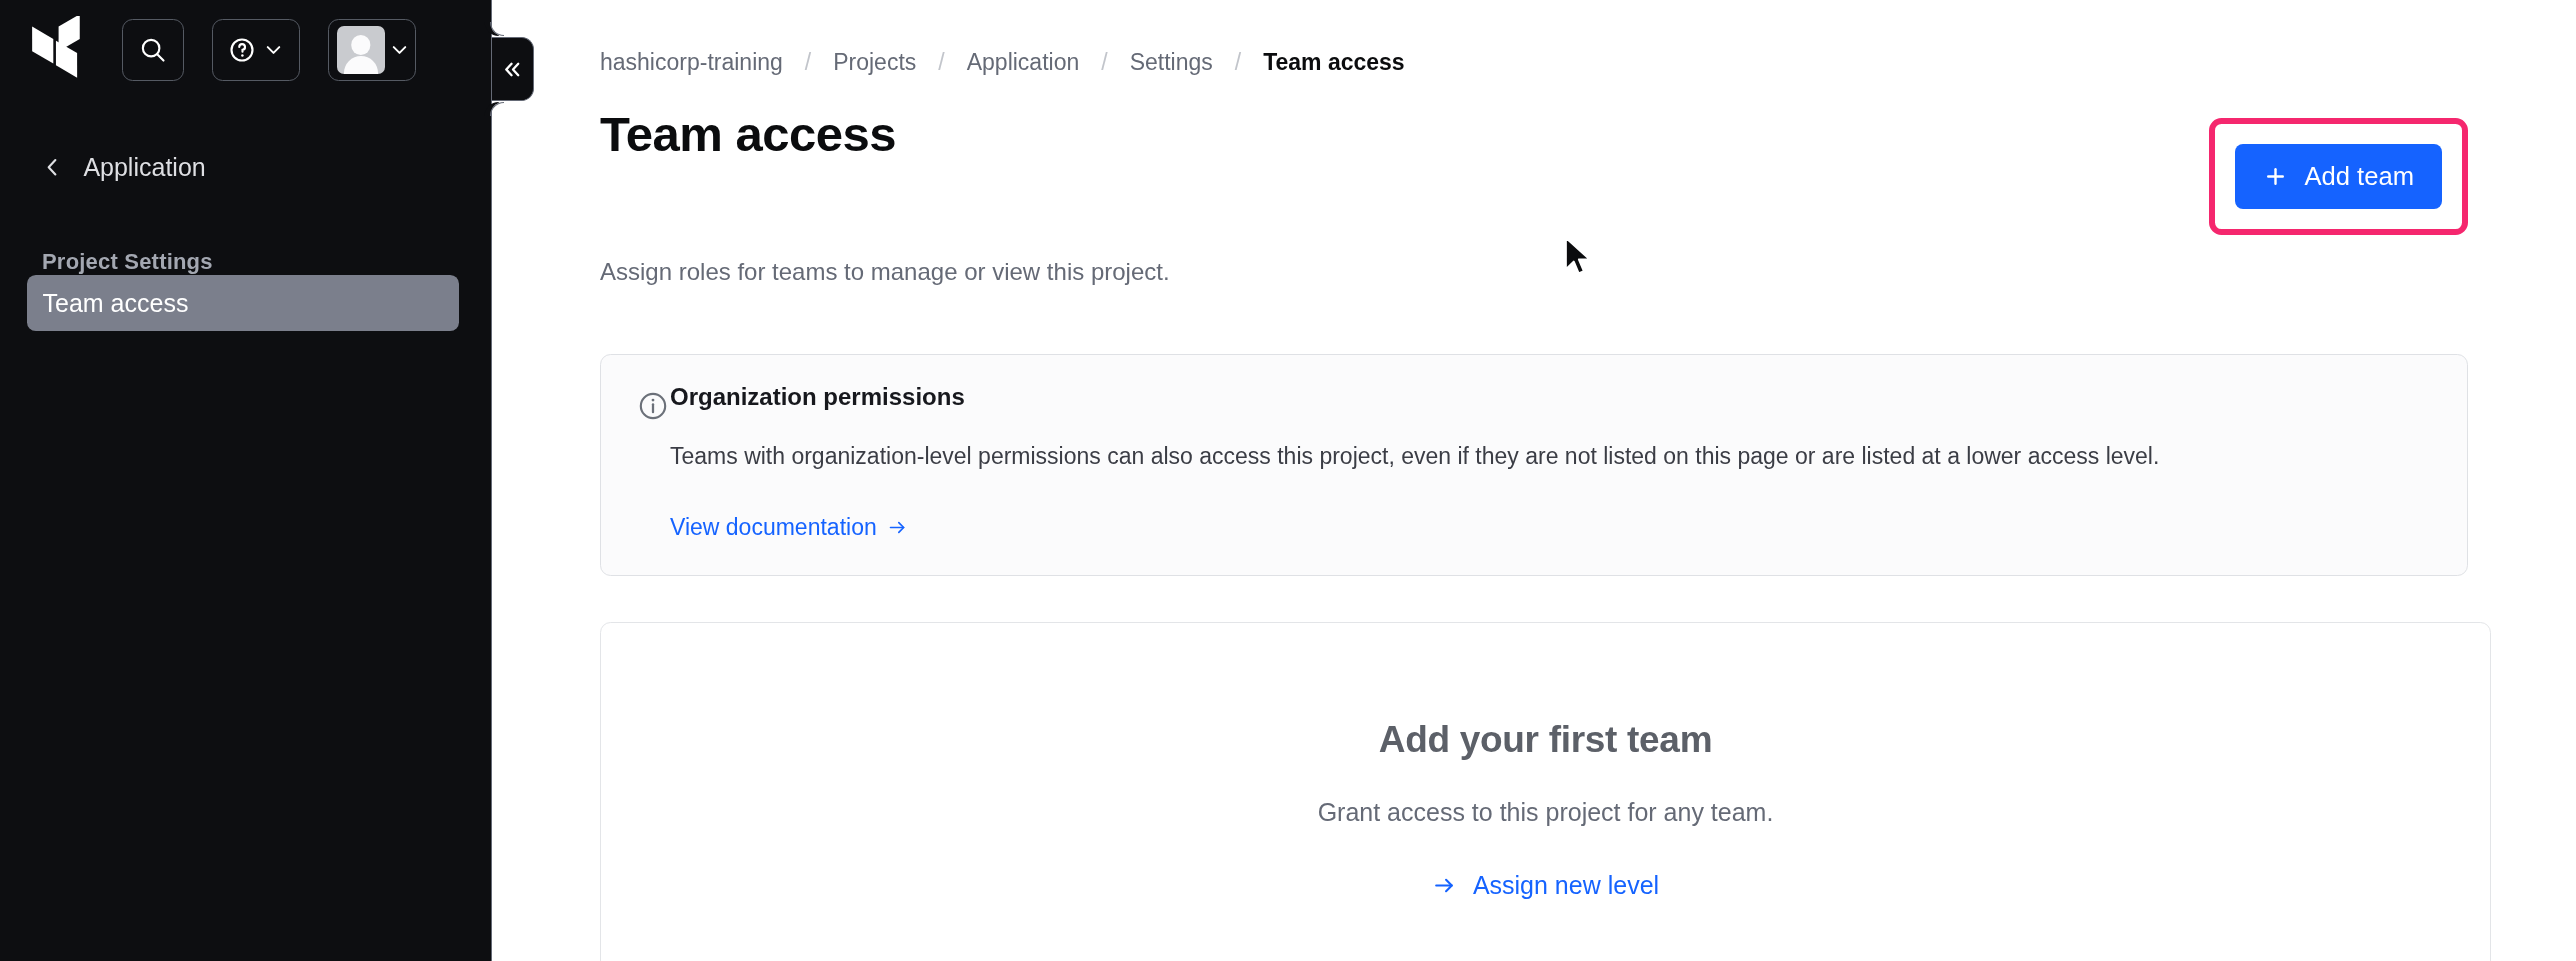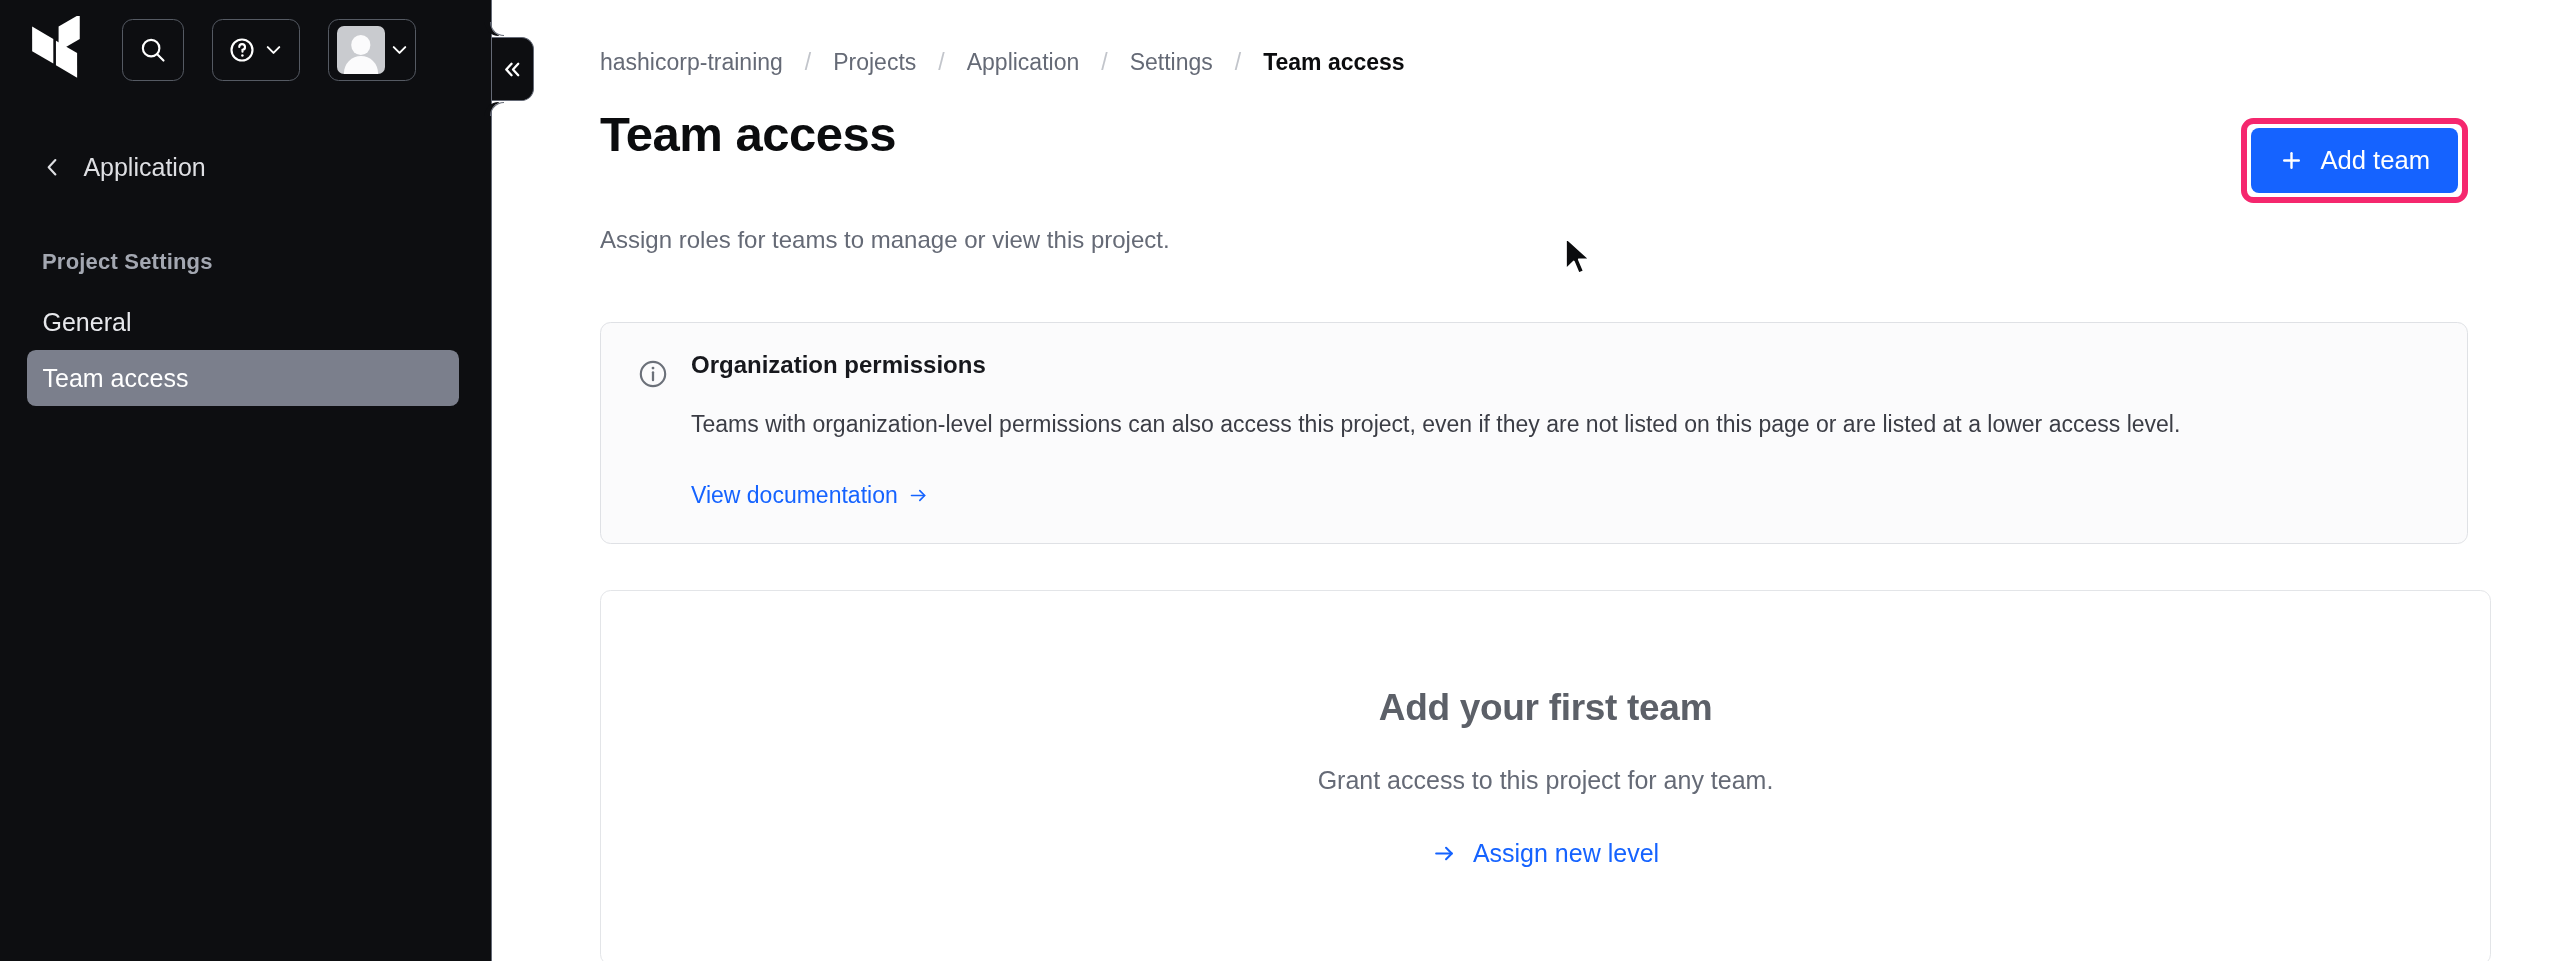--- a/index.html
+++ b/index.html
@@ -97,37 +97,37 @@
   #page-head {
     display: flex; align-items: flex-start; justify-content: space-between;
     padding: 30px 108px 0 108px;
   }
   #page-title { font-size: 49px; font-weight: 700; color: #0b0c0e; letter-spacing: -0.5px; }
   #page-sub { font-size: 24px; color: #656a76; padding: 23px 0 0 108px; }
 
   #add-team-highlight {
     margin-top: 12.4px;
     border: 6.2px solid #f5276e; border-radius: 12.4px;
-    padding: 4px; background: #fff;
+    padding: 20px; background: #fff;
   }
   #add-team-button {
     display: flex; align-items: center; gap: 16px;
     background: #1563ff; color: #fff;
     border: none; border-radius: 8px;
     height: 65px; padding: 0 28px;
     font-size: 25.6px; font-family: inherit;
   }
 
   
   #info-card {
     margin: 68px 108px 0 108px;
     border: 1.8px solid #dfe1e5; border-radius: 10.6px;
     background: #fbfbfc;
     padding: 28px 35px 34px 35px;
-    display: flex; gap: 21px;
+    display: flex; 
   }
   #info-icon { flex: none; margin-top: 5.3px; }
   #info-title { font-size: 24px; font-weight: 700; color: #17181d; }
   #info-body { font-size: 23px; color: #3b3d45; margin-top: 29px; line-height: 1.45; }
   #info-link {
     display: inline-flex; align-items: center; gap: 10.6px;
     color: #1563ff; font-size: 23px; margin-top: 40px; text-decoration: none;
   }
 
   
@@ -190,23 +190,20 @@
 
     <div id="back-row">
       <svg width="23" height="26.5" viewBox="0 0 24 24">
         <polyline points="15,4.5 8,12 15,19.5" fill="none" stroke="#dedfe3" stroke-width="2.2" stroke-linecap="round" stroke-linejoin="round"></polyline>
       </svg>
       <span class="label">Application</span>
     </div>
 
     <div id="section-label">Project Settings</div>
 
-    <div id="nav-general" class="nav-item">
-      <span>General</span>
-    </div>
     <div class="nav-item active">
       <span>Team access</span>
     </div>
   </div>
 
   <div id="collapse-tab">
     <span class="notch-top"></span>
     <span class="notch-bot"></span>
     <svg width="23" height="23" viewBox="0 0 24 24">
       <polyline points="11,6 5.5,12 11,18" fill="none" stroke="#ffffff" stroke-width="2.4" stroke-linecap="round" stroke-linejoin="round"></polyline>

